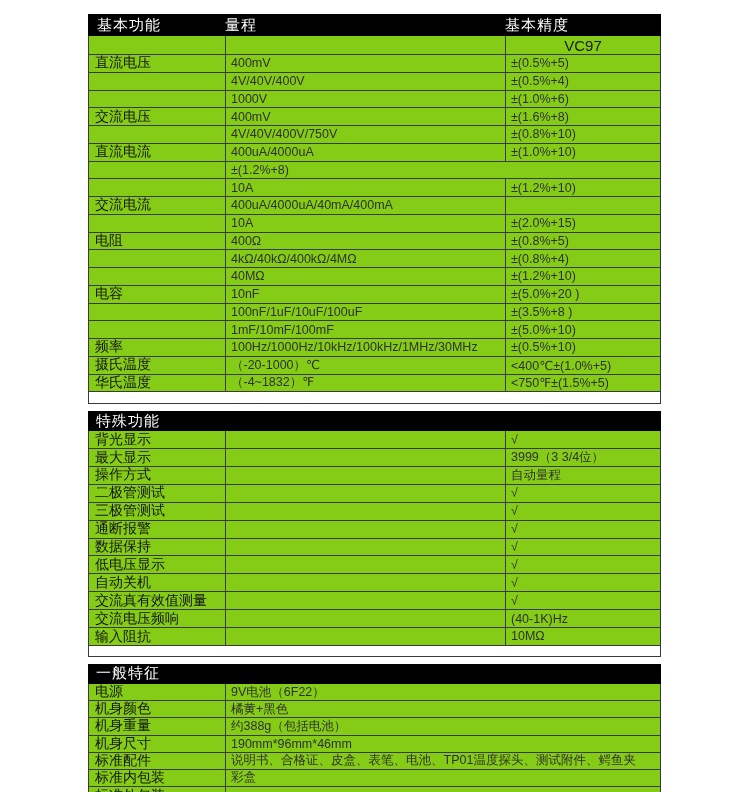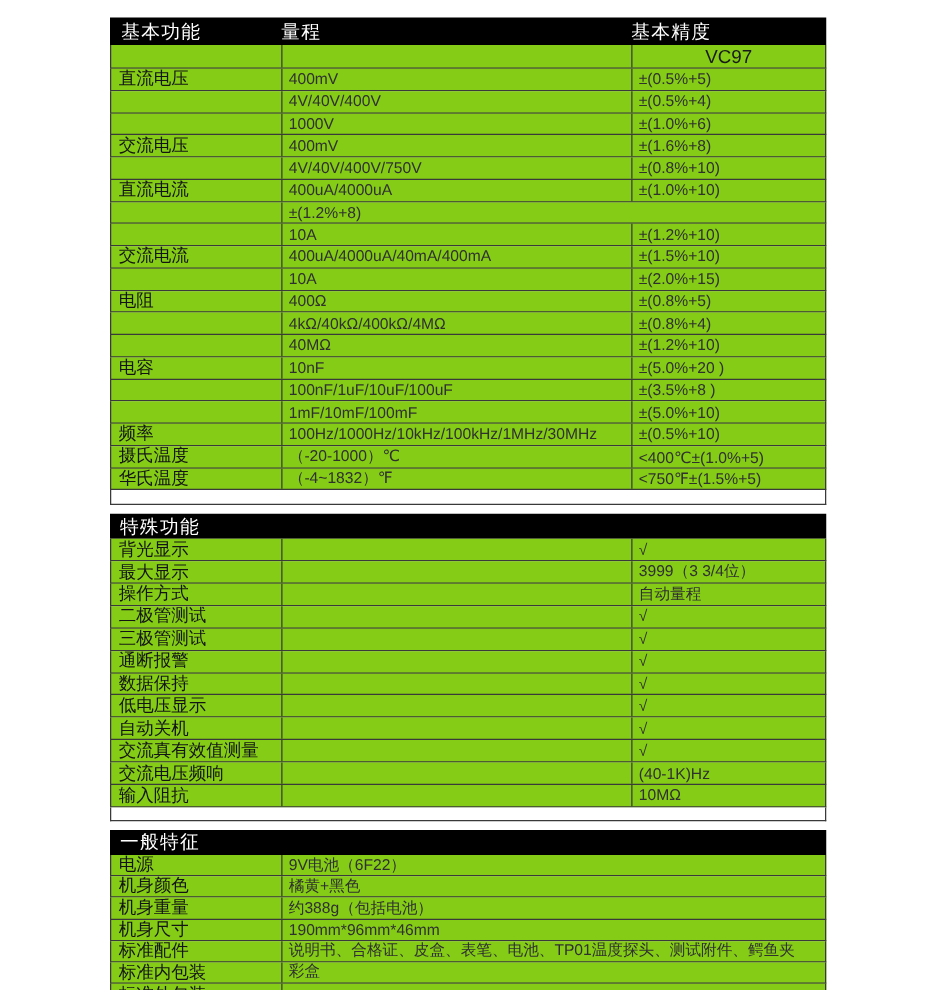--- a/index.html
+++ b/index.html
@@ -107,21 +107,20 @@
         <span class="cell c3">±(1.2%+8)</span>
       </div>
       <div class="row basic-row">
         <span class="cell c1"></span>
         <span class="cell c2">10A</span>
         <span class="cell c3">±(1.2%+10)</span>
       </div>
       <div class="row basic-row">
         <span class="cell c1">交流电流</span>
         <span class="cell c2">400uA/4000uA/40mA/400mA</span>
-        <span class="cell c3">±(1.5%+10)</span>
       </div>
       <div class="row basic-row">
         <span class="cell c1"></span>
         <span class="cell c2">10A</span>
         <span class="cell c3">±(2.0%+15)</span>
       </div>
       <div class="row basic-row">
         <span class="cell c1">电阻</span>
         <span class="cell c2">400Ω</span>
         <span class="cell c3">±(0.8%+5)</span>

